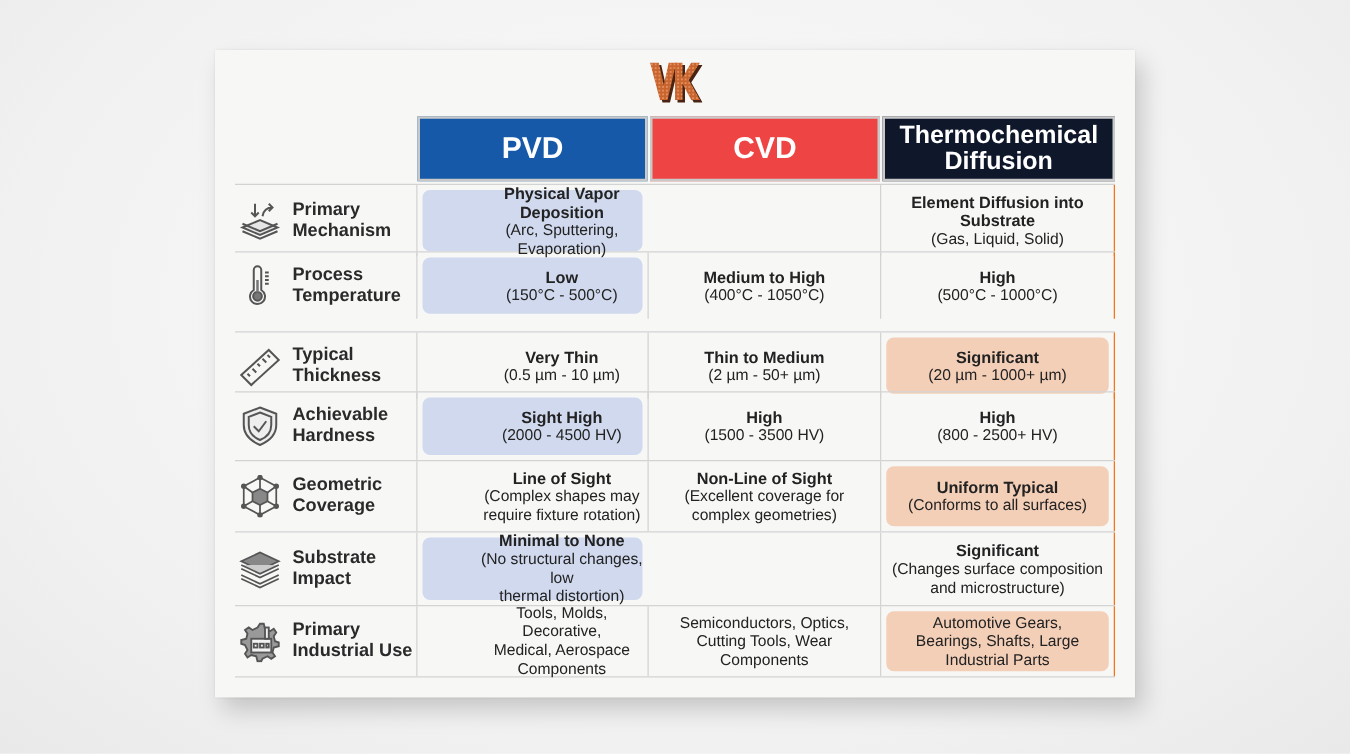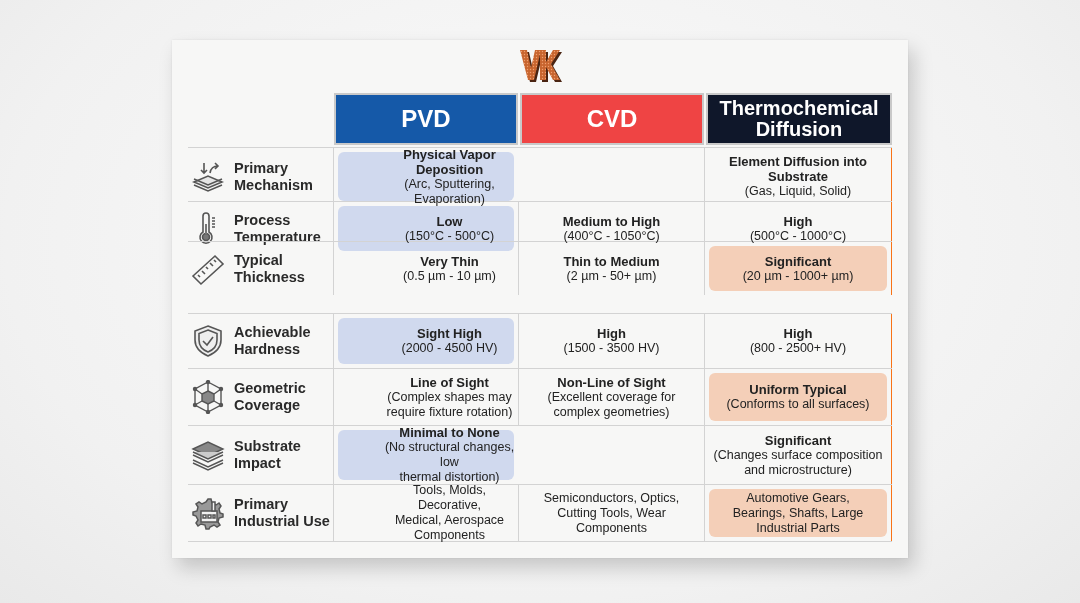--- a/index.html
+++ b/index.html
@@ -149,21 +149,21 @@
             <div>(400°C - 1050°C)</div>
           </div>
         </div>
         <div class="cell c3">
           <div class="inner">
             <div class="b">High</div>
             <div>(500°C - 1000°C)</div>
           </div>
         </div>
       </div>
-      <div class="row" style="top: 148px; height: 54px;">
+      <div class="row" style="top: 172px; height: 54px;">
         <div class="lbl">
           <span class="ic">
             <svg width="34" height="34" viewBox="0 0 34 34" fill="none" stroke="#555" stroke-width="1.6">
               <path d="M2 24 L24 4 L32 12 L10 32 Z"></path>
               <path d="M7 23 L9 25 M11 19 L14 22 M15 15 L17 17 M19 11 L22 14 M23 8 L25 10"></path>
             </svg>
           </span>
           <div class="tx">
             <div>Typical</div>
             <div>Thickness</div>

